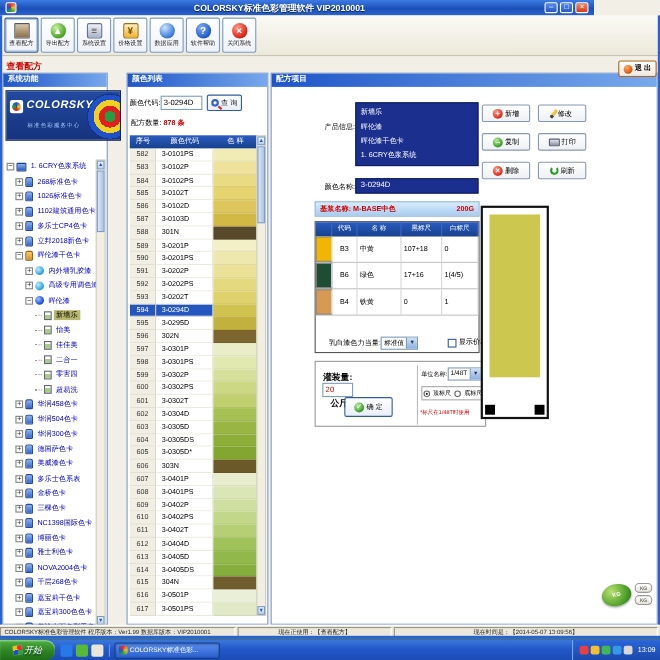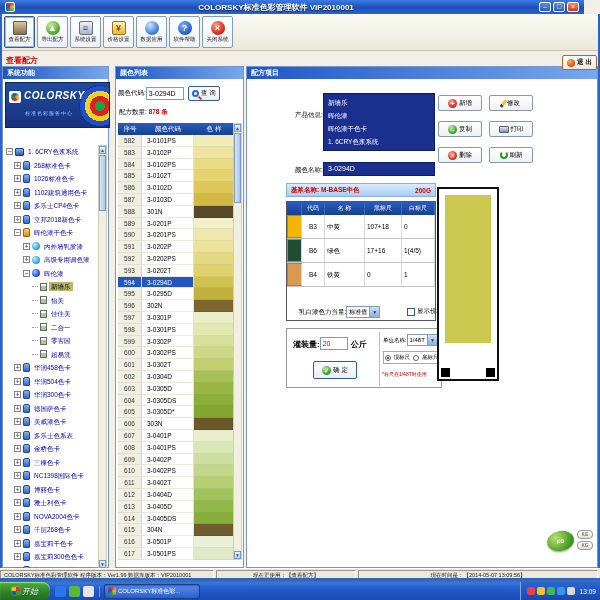--- a/index.html
+++ b/index.html
@@ -4,21 +4,21 @@
 <style>
 *{margin:0;padding:0;box-sizing:border-box;font-family:"Liberation Sans",sans-serif;}
 html,body{width:600px;height:600px;}
 body{position:relative;background:#3a6ea5;overflow:hidden;font-size:7px;color:#000;}
 #client{position:absolute;left:0;top:0;width:600px;height:580px;background:#f2f0e6;}
 .vframe{position:absolute;top:14px;width:2px;height:564px;background:#2a62cf;}
 #frame-l{left:0;}#frame-r{right:0;}
 #frame-b{position:absolute;left:0;top:578px;width:600px;height:2px;background:#2a62cf;}
 
 
-#titlebar{position:absolute;left:0;top:0;width:584px;height:14px;background:linear-gradient(#3d7ae4,#1c50b8 55%,#2a62cf);display:flex;align-items:center;padding:0 5px;}
+#titlebar{position:absolute;left:0;top:0;width:540px;height:14px;background:linear-gradient(#3d7ae4,#1c50b8 55%,#2a62cf);display:flex;align-items:center;padding:0 5px;}
 #app-icon{width:10px;height:10px;border-radius:2px;background:conic-gradient(#e83030,#f0c020,#30a040,#2050c8,#e83030);border:1px solid #fff;}
 #title-text{flex:1;text-align:center;color:#fff;font-weight:bold;font-size:8px;text-shadow:0 1px 1px #123;}
 .winbtn{width:12px;height:10px;margin-left:2px;border:1px solid #fff;border-radius:2px;color:#fff;font-size:7px;line-height:8px;text-align:center;background:linear-gradient(#5a8ae8,#2a5ac0);}
 #btn-close{background:linear-gradient(#f09060,#d83818);}
 
 
 #toolbar{position:absolute;left:2px;top:14px;width:596px;height:37px;background:linear-gradient(#fbfaf4,#ece9db);border-bottom:1px solid #c8c4b4;display:flex;align-items:center;padding-left:2px;}
 .tbtn{width:31px;height:32px;margin-right:2px;background:linear-gradient(#ffffff,#eef2f8);border:1px solid #7a9cc9;border-radius:2px;display:flex;flex-direction:column;align-items:center;justify-content:center;}
 .tbtn:first-child{border-color:#335c9c;box-shadow:inset 0 0 0 1px #9ab8e0;}
 .ticon{width:14px;height:14px;display:flex;align-items:center;justify-content:center;color:#fff;font-size:9px;font-weight:bold;}
@@ -30,21 +30,21 @@
 .icon-data{background:radial-gradient(circle at 35% 30%,#cfe4ff,#4888e0 60%,#1c50a8);border-radius:50%;}
 .icon-help{background:radial-gradient(circle at 35% 30%,#7fb0f8,#2860d0 65%,#183c90);border-radius:50%;}
 .icon-close{background:radial-gradient(circle at 35% 30%,#ff9a8c,#e03020 60%,#9c1408);border-radius:50%;}
 #section-label{position:absolute;left:6px;top:55px;color:#cc0000;font-weight:bold;font-size:8px;}
 
 
 .panel{position:absolute;top:66px;height:502px;background:#fff;border:1px solid #7a96c8;}
 .phead{height:12px;background:linear-gradient(90deg,#1e55c8,#78a8ec);color:#fff;font-size:7px;line-height:12px;padding-left:4px;font-weight:bold;}
 
 
-#left-panel{left:2px;width:107px;}
+#left-panel{left:2px;width:96px;}
 #logo-box{position:absolute;left:2px;top:15px;width:105px;height:46px;background:linear-gradient(#224a9e,#16327e);border:1px solid #0e2560;overflow:hidden;}
 #logo-mark{position:absolute;left:3px;top:8px;width:12px;height:12px;background:#fff;border-radius:2px;}
 #logo-mark i{position:absolute;left:2px;top:2px;width:8px;height:8px;border-radius:50%;background:conic-gradient(#2050c8,#f0d020,#e02020,#20a040,#2050c8);}
 #logo-brand{position:absolute;left:18px;top:7px;color:#fff;font-weight:bold;font-style:italic;font-size:10px;letter-spacing:.5px;}
 #logo-slogan{position:absolute;left:19px;top:27px;color:#9fd0ff;font-size:5px;letter-spacing:1px;}
 #logo-rings{position:absolute;right:-12px;top:2px;width:42px;height:42px;border-radius:50%;background:radial-gradient(circle,#20a040 0 5px,#e02020 5px 10px,#f0d020 10px 15px,#2050c8 15px 20px,#16327e 20px);}
 #tree-list{position:absolute;left:2px;top:78px;width:96px;height:424px;overflow:hidden;}
 .tnode{height:13.5px;display:flex;align-items:center;white-space:nowrap;}
 .lvl0{padding-left:1px;}.lvl1{padding-left:9px;}.lvl2{padding-left:18px;}.lvl3{padding-left:27px;}
 .texp{width:7px;height:7px;border:1px solid #848484;background:#fff;color:#333;font-size:7px;line-height:5px;text-align:center;margin-right:2px;flex:none;}
@@ -119,21 +119,21 @@
 .fr2{width:40px;}.fr3{width:37px;}.fr4{width:33px;}
 #equiv-row{position:absolute;left:52px;top:239px;display:flex;align-items:center;}
 #equiv-label{font-size:6.5px;}
 .selbox{height:12px;border:1px solid #7f9db9;background:#fff;display:flex;align-items:center;}
 .selbox .seltext{font-size:6px;padding:0 2px;}
 .selarrow{width:10px;height:10px;background:linear-gradient(#cfe0f8,#8cb0e0);border-left:1px solid #7f9db9;color:#234;font-size:5px;line-height:10px;text-align:center;}
 #show-price{position:absolute;left:160px;top:240px;display:flex;align-items:center;gap:2px;}
 #price-checkbox{width:8px;height:8px;border:1px solid #335c9c;background:#fff;}
 #show-price span{font-size:6.5px;}
 #fill-box{position:absolute;left:39px;top:261px;width:156px;height:60px;border:1px solid #999;background:#fff;}
-#fill-row{position:absolute;left:6px;top:8px;display:flex;align-items:flex-end;}
+#fill-row{position:absolute;left:6px;top:8px;display:flex;align-items:center;flex-direction:column;}
 #fill-label{font-size:8px;font-weight:bold;}
 #fill-input{width:28px;height:13px;border:1px solid #7f9db9;color:#d00000;font-size:7px;padding-left:2px;}
 #fill-unit{font-size:8px;font-weight:bold;margin-left:3px;}
 #confirm-btn{position:absolute;left:26px;top:32px;width:44px;height:18px;border:1px solid #335c9c;border-radius:2px;background:linear-gradient(#fff,#e8eef8);display:flex;align-items:center;justify-content:center;gap:2px;}
 #confirm-icon{width:9px;height:9px;border-radius:50%;background:radial-gradient(circle at 35% 30%,#b8eca0,#44a030 65%,#1c6c10);color:#fff;font-size:7px;line-height:9px;text-align:center;}
 #confirm-btn span:last-child{font-size:6.5px;}
 #fill-divider{position:absolute;left:92px;top:3px;width:1px;height:54px;background:#bbb;}
 #unit-row{position:absolute;left:96px;top:5px;display:flex;align-items:center;}
 #unit-label{font-size:5.5px;}
 #ruler-radios{position:absolute;left:96px;top:22px;width:57px;height:13px;border:1px solid #aaa;display:flex;align-items:center;justify-content:center;gap:3px;}

